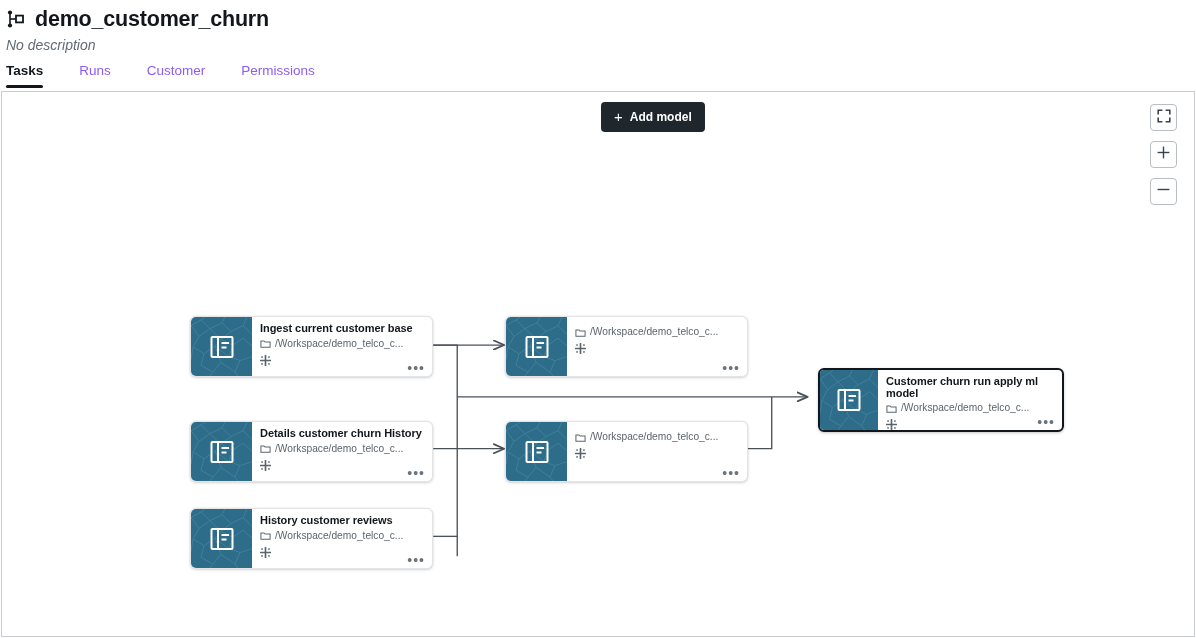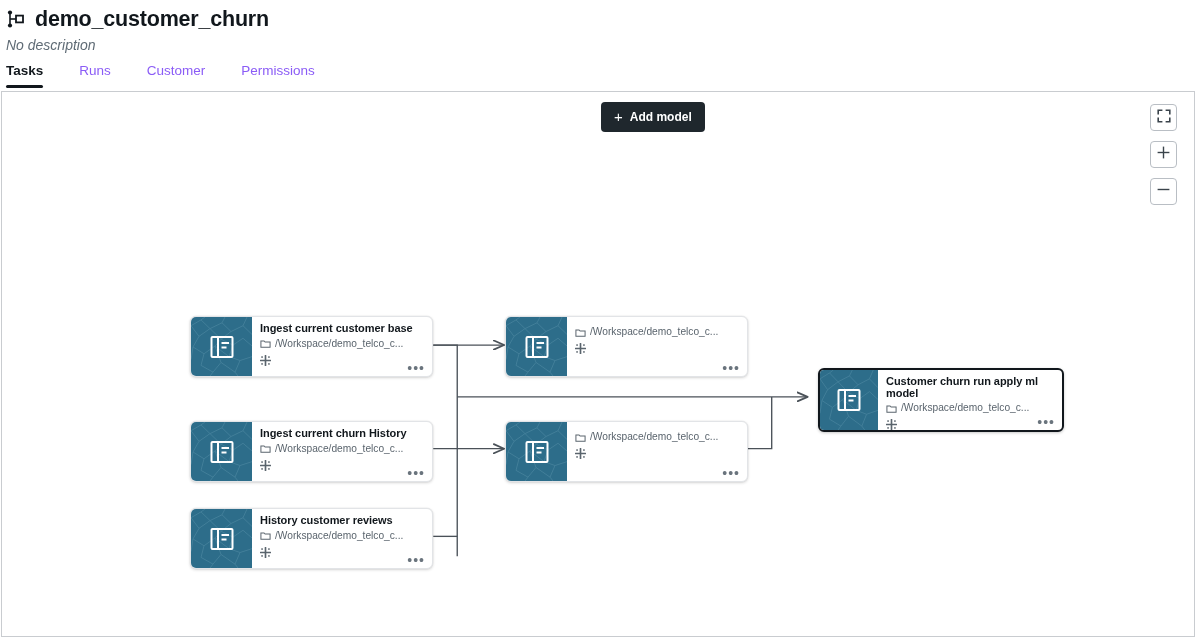--- a/index.html
+++ b/index.html
@@ -250,21 +250,21 @@
                    M10 3 L14 0 M31 6 L34 0 M52 9 L56 0"></path>
         </svg>
         <svg class="nb" viewBox="0 0 26 26" fill="none" stroke="#ffffff" stroke-width="2">
           <rect x="2.5" y="3" width="21" height="20" rx="1"></rect>
           <path d="M9 3 V23"></path>
             <path d="M12.5 9 H20"></path>
             <path d="M12.5 13.5 H17.5"></path>
         </svg>
       </div>
       <div class="node-body">
-        <div class="node-title">Ingest current churn History</div>
+        <div class="node-title">Details customer churn History</div>
         <div class="node-path">
           <svg class="folder-ico" width="11" height="11" viewBox="0 0 12 12" fill="none" stroke="#5a646d" stroke-width="1.1">
             <path d="M1 3.2 V10.2 H11 V4.4 H5.6 L4.4 3.2 Z"></path>
           </svg>
           <span>/Workspace/demo_telco_c...</span>
         </div>
         <div class="node-cluster">
           <svg width="11" height="11" viewBox="0 0 12 12" fill="#5a646d">
             <rect x="5.1" y="0" width="1.8" height="12" rx=".4"></rect>
             <rect x="0" y="5.1" width="12" height="1.8" rx=".4"></rect>

